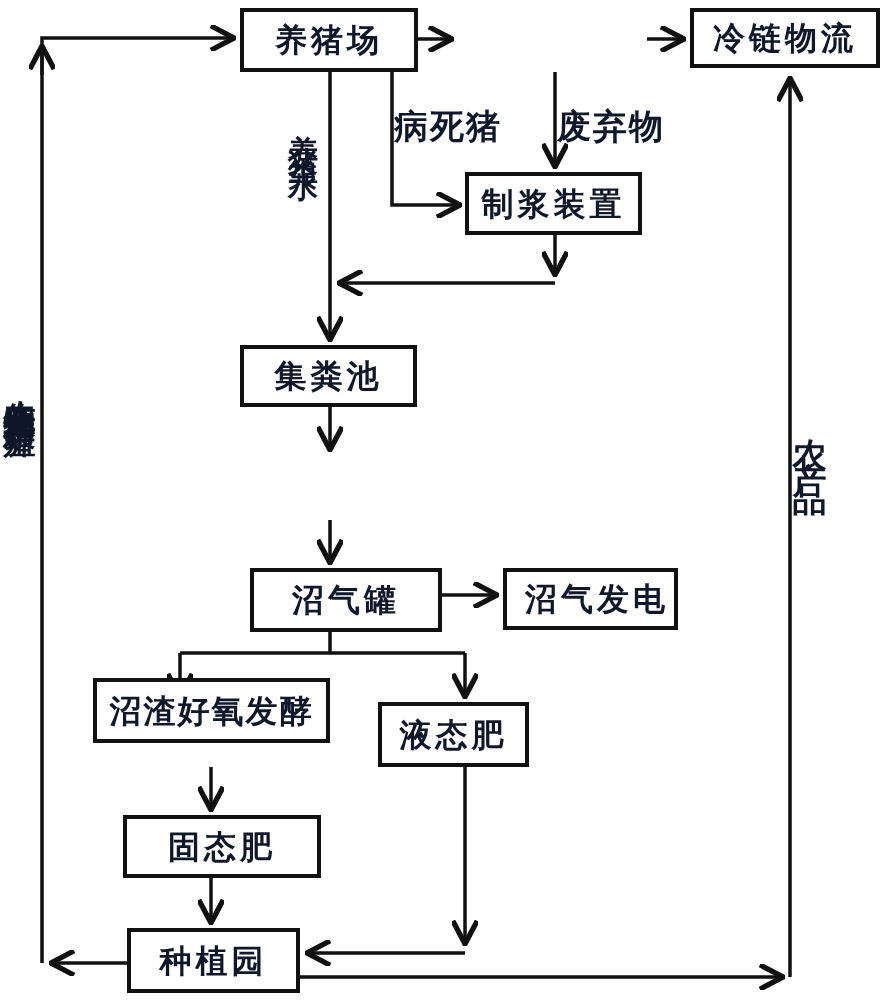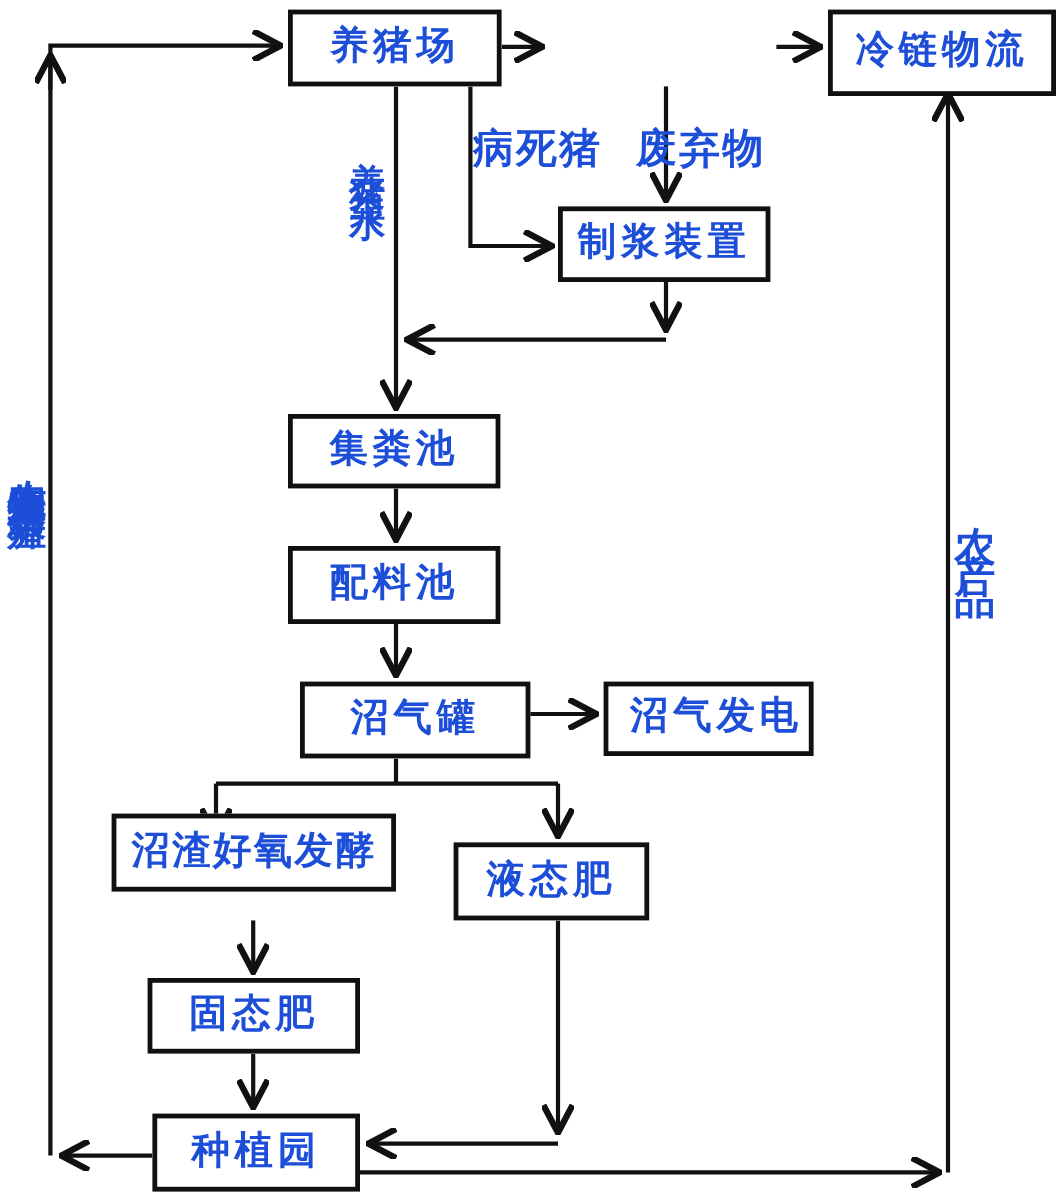--- a/index.html
+++ b/index.html
@@ -1,19 +1,19 @@
 <!DOCTYPE html>
 <html><head>
 <meta charset="utf-8">
 <style>
   html,body{margin:0;padding:0;background:#ffffff;}
   .stage{
     position:relative;width:887px;height:1000px;background:#ffffff;
-    font-family:Liberation Mono, monospace;
-    color:#1d4ed8;overflow:hidden;
+    font-family:Liberation Serif, serif;
+    color:#0f172a;overflow:hidden;
   }
   .wires{position:absolute;left:0;top:0;width:887px;height:1000px;}
   .node{
     position:absolute;box-sizing:border-box;border:4px solid #111111;
     background:#ffffff;display:flex;align-items:center;justify-content:center;
     font-size:32px;font-weight:bold;letter-spacing:4px;white-space:nowrap;
     line-height:1;
   }
   .elabel{
     position:absolute;font-size:34px;font-weight:bold;letter-spacing:2px;
@@ -57,30 +57,29 @@
     <line x1="465" y1="767" x2="465" y2="944" marker-end="url(#arw)"></line>
     <line x1="465" y1="953" x2="307" y2="953" marker-end="url(#arw)"></line>
     <line x1="127" y1="963" x2="51" y2="963" marker-end="url(#arw)"></line>
     <path d="M42,963 L42,38 L234,38" marker-end="url(#arw)"></path>
     <line x1="42" y1="75" x2="42" y2="46" marker-end="url(#arw)"></line>
     <line x1="300" y1="977" x2="783" y2="977" marker-end="url(#arw)"></line>
     <line x1="790" y1="977" x2="790" y2="78" marker-end="url(#arw)"></line>
   </svg>
 
   <div class="node" style="left:240px;top:8px;width:178px;height:64px;">养猪场</div>
-  <div class="node" style="left:690px;top:8px;width:190px;height:72px;">冷链物流</div>
+  <div class="node" style="left:690px;top:8px;width:190px;height:60px;">冷链物流</div>
   <div class="node" style="left:240px;top:345px;width:177px;height:62px;">集粪池</div>
   <div class="node" style="left:465px;top:172px;width:177px;height:63px;">制浆装置</div>
-  <div class="node" style="left:240px;top:455px;width:177px;height:65px;">配料池</div>
   <div class="node" style="left:250px;top:568px;width:192px;height:64px;">沼气罐</div>
   <div class="node" style="left:503px;top:568px;width:175px;height:62px;padding-left:13px;">沼气发电</div>
   <div class="node" style="left:93px;top:678px;width:237px;height:65px;letter-spacing:2px;">沼渣好氧发酵</div>
-  <div class="node" style="left:378px;top:702px;width:163px;height:65px;">液态肥</div>
-  <div class="node" style="left:123px;top:815px;width:177px;height:63px;">固态肥</div>
+  <div class="node" style="left:378px;top:702px;width:151px;height:65px;">液态肥</div>
+  <div class="node" style="left:123px;top:815px;width:198px;height:63px;">固态肥</div>
   <div class="node" style="left:127px;top:928px;width:173px;height:65px;text-align:center;">种植园</div>
 
   <div class="elabel" style="left:394px;top:110px;">病死猪</div>
-  <div class="elabel" style="left:530px;top:110px;">废弃物</div>
+  <div class="elabel" style="left:557px;top:110px;">废弃物</div>
   <div class="vlabel v-manure">养猪粪水</div>
   <div class="vlabel v-crops">农作物及秸秆用于养殖</div>
   <div class="vlabel v-agri">农产品</div>
 
 </div>
 
 </body></html>

